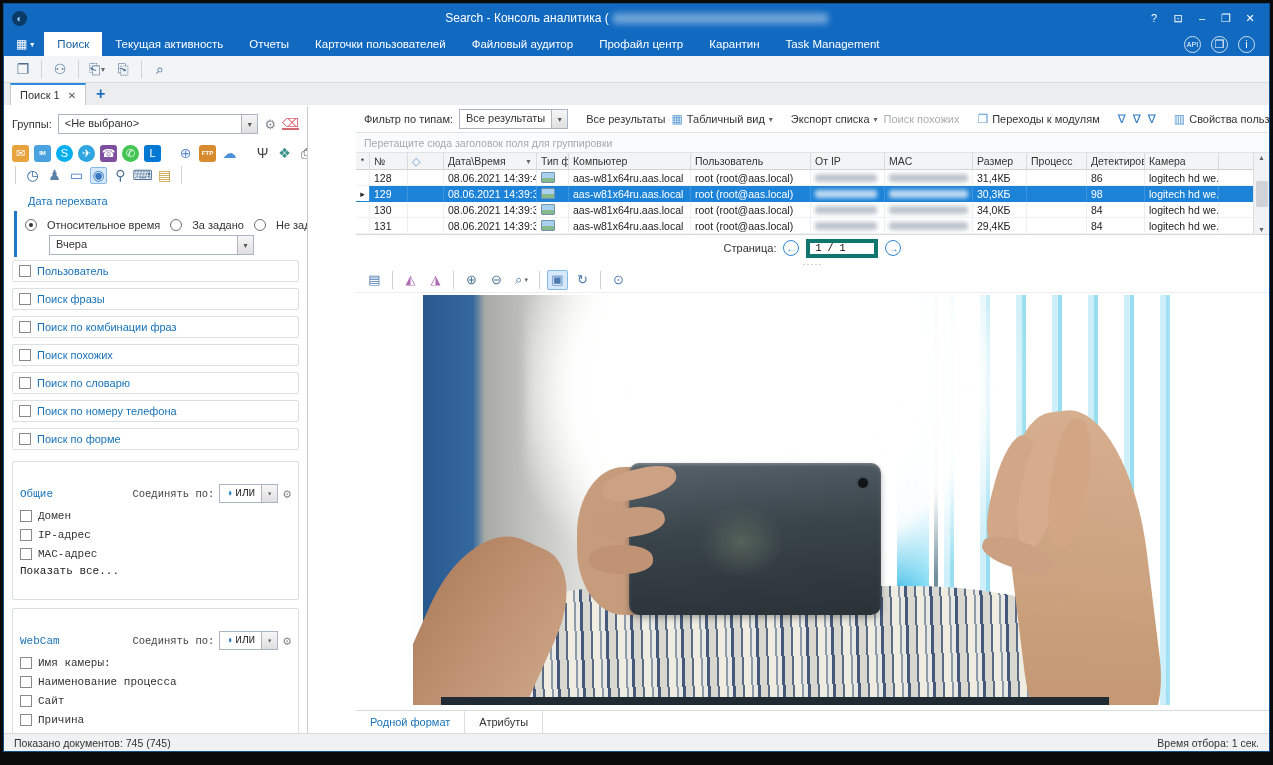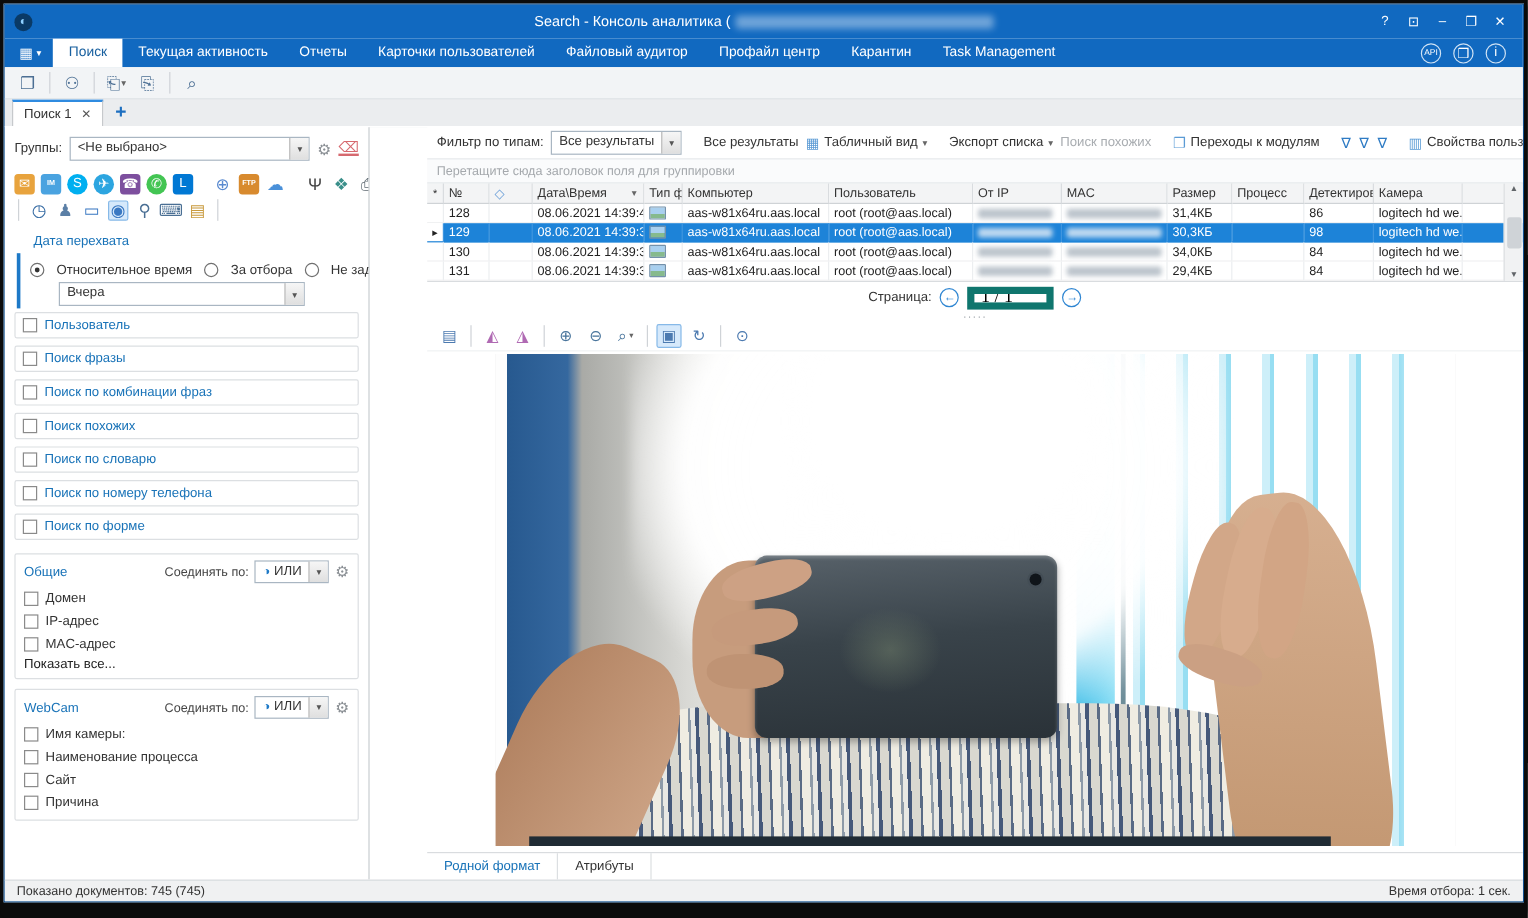--- a/index.html
+++ b/index.html
@@ -67,21 +67,21 @@
   .rb.on::after { content:""; position:absolute; left:3px; top:3px; width:4px; height:4px; border-radius:50%; background:#333; }
   .rlbl { color:#333; }
   .period-dd { width:205px; margin:4px 0 2px 24px; }
 
   .srow { border:1px solid #dcdfe2; border-radius:2px; height:22px; display:flex; align-items:center; gap:6px; padding:0 6px; margin:3px 0; flex:0 0 auto; }
   .srow .t { color:#1973b8; }
   .cb { width:12px; height:12px; border:1px solid #8a8a8a; background:#fff; display:inline-block; position:relative; flex:0 0 auto; }
   .cb.on { border-color:#2a76c4; }
   .cb.on::after { content:"✓"; position:absolute; left:0px; top:-3px; color:#2a76c4; font-size:12px; font-weight:bold; }
 
-  .gbox { border:1px solid #dcdfe2; border-radius:2px; padding:5px 7px; margin-top:8px; flex:0 0 auto; }
+  .gbox { border:1px solid #dcdfe2; border-radius:2px; padding:22px 7px; margin-top:8px; flex:0 0 auto;font-family:Liberation Mono, monospace; }
   .gbox-head { display:flex; align-items:center; gap:5px; margin-bottom:3px; }
   .gbox-title { color:#1973b8; flex:1; }
   .join-lbl { color:#444; font-size:10.5px; }
   .join-dd { height:19px; }
   .join-ic { color:#1d79c7; font-size:10px; margin-right:3px; }
   .gitem { display:flex; align-items:center; gap:6px; height:19px; color:#333; }
   .gitem.bold { font-weight:bold; }
   .showall { margin-top:2px; color:#222; }
 
   
@@ -109,21 +109,21 @@
   .img-ico { width:14px; height:11px; border:1px solid #7391ab; background:linear-gradient(180deg,#a9d0ef 55%, #86ba8d 55%); border-radius:1px; }
   .blur { display:inline-block; height:8px; border-radius:2px; background:#bcc4cc; filter:blur(2px); }
   .blur.ip { width:62px; } .blur.mac { width:80px; }
   .trow-sel .blur { background:#bfd9f0; }
   .tscroll { position:absolute; right:0; top:0; bottom:0; width:16px; background:#f1f2f3; border-left:1px solid #dcdfe2; display:flex; flex-direction:column; align-items:center; justify-content:space-between; padding:1px 0; font-size:7px; color:#606468; }
   .tscroll .thumb { width:12px; flex:0 0 26px; background:#cfd3d7; border-radius:2px; }
 
   
   .pager { height:26px; display:flex; align-items:center; justify-content:center; gap:7px; font-size:11px; color:#333; flex:0 0 auto; }
   .pbtn { width:16px; height:16px; border:1px solid #2f86d2; border-radius:50%; color:#2f86d2; font-size:10px; display:flex; align-items:center; justify-content:center; }
-  .pinput { width:72px; height:19px; border:6px solid #0f766e; font-size:15px; padding:0 5px; font-family:Liberation Serif, serif; }
+  .pinput { width:72px; height:19px; border:4px solid #0f766e; font-size:10px; padding:0 5px; font-family:Liberation Mono, monospace; }
   .splitter { height:6px; display:flex; align-items:center; justify-content:center; color:#9aa0a6; font-size:9px; letter-spacing:1px; flex:0 0 auto; }
 
   
   .viewerbar { height:26px; display:flex; align-items:center; gap:4px; padding:0 8px; border-bottom:1px solid #eceef0; flex:0 0 auto; }
   .vb-ico { min-width:21px; height:20px; display:flex; align-items:center; justify-content:center; font-size:13px; color:#4c7ab0; border-radius:2px; }
   .vb-ico.mag { color:#49759c; }
   .vb-ico.pink { color:#b06ab3; }
   .vb-ico.sel { background:#d6e9fb; border:1px solid #86b9e8; }
   .vb-ico .car { font-size:7px; color:#666; margin-left:2px; }
 
@@ -268,21 +268,21 @@
         </div>
       </div>
 
       <div>
         <div class="sec-title">Дата перехвата</div>
         <div class="accent-block">
           <div class="radio-row">
             <span class="rb on"></span>
             <span class="rlbl">Относительное время</span>
             <span class="rb"></span>
-            <span class="rlbl">За отбора</span>
+            <span class="rlbl">За задано</span>
             <span class="rb"></span>
             <span class="rlbl">Не задано</span>
           </div>
           <div class="dd period-dd">
             <span class="txt">Вчера</span>
             <span class="dbtn">▾</span>
           </div>
         </div>
       </div>
 

